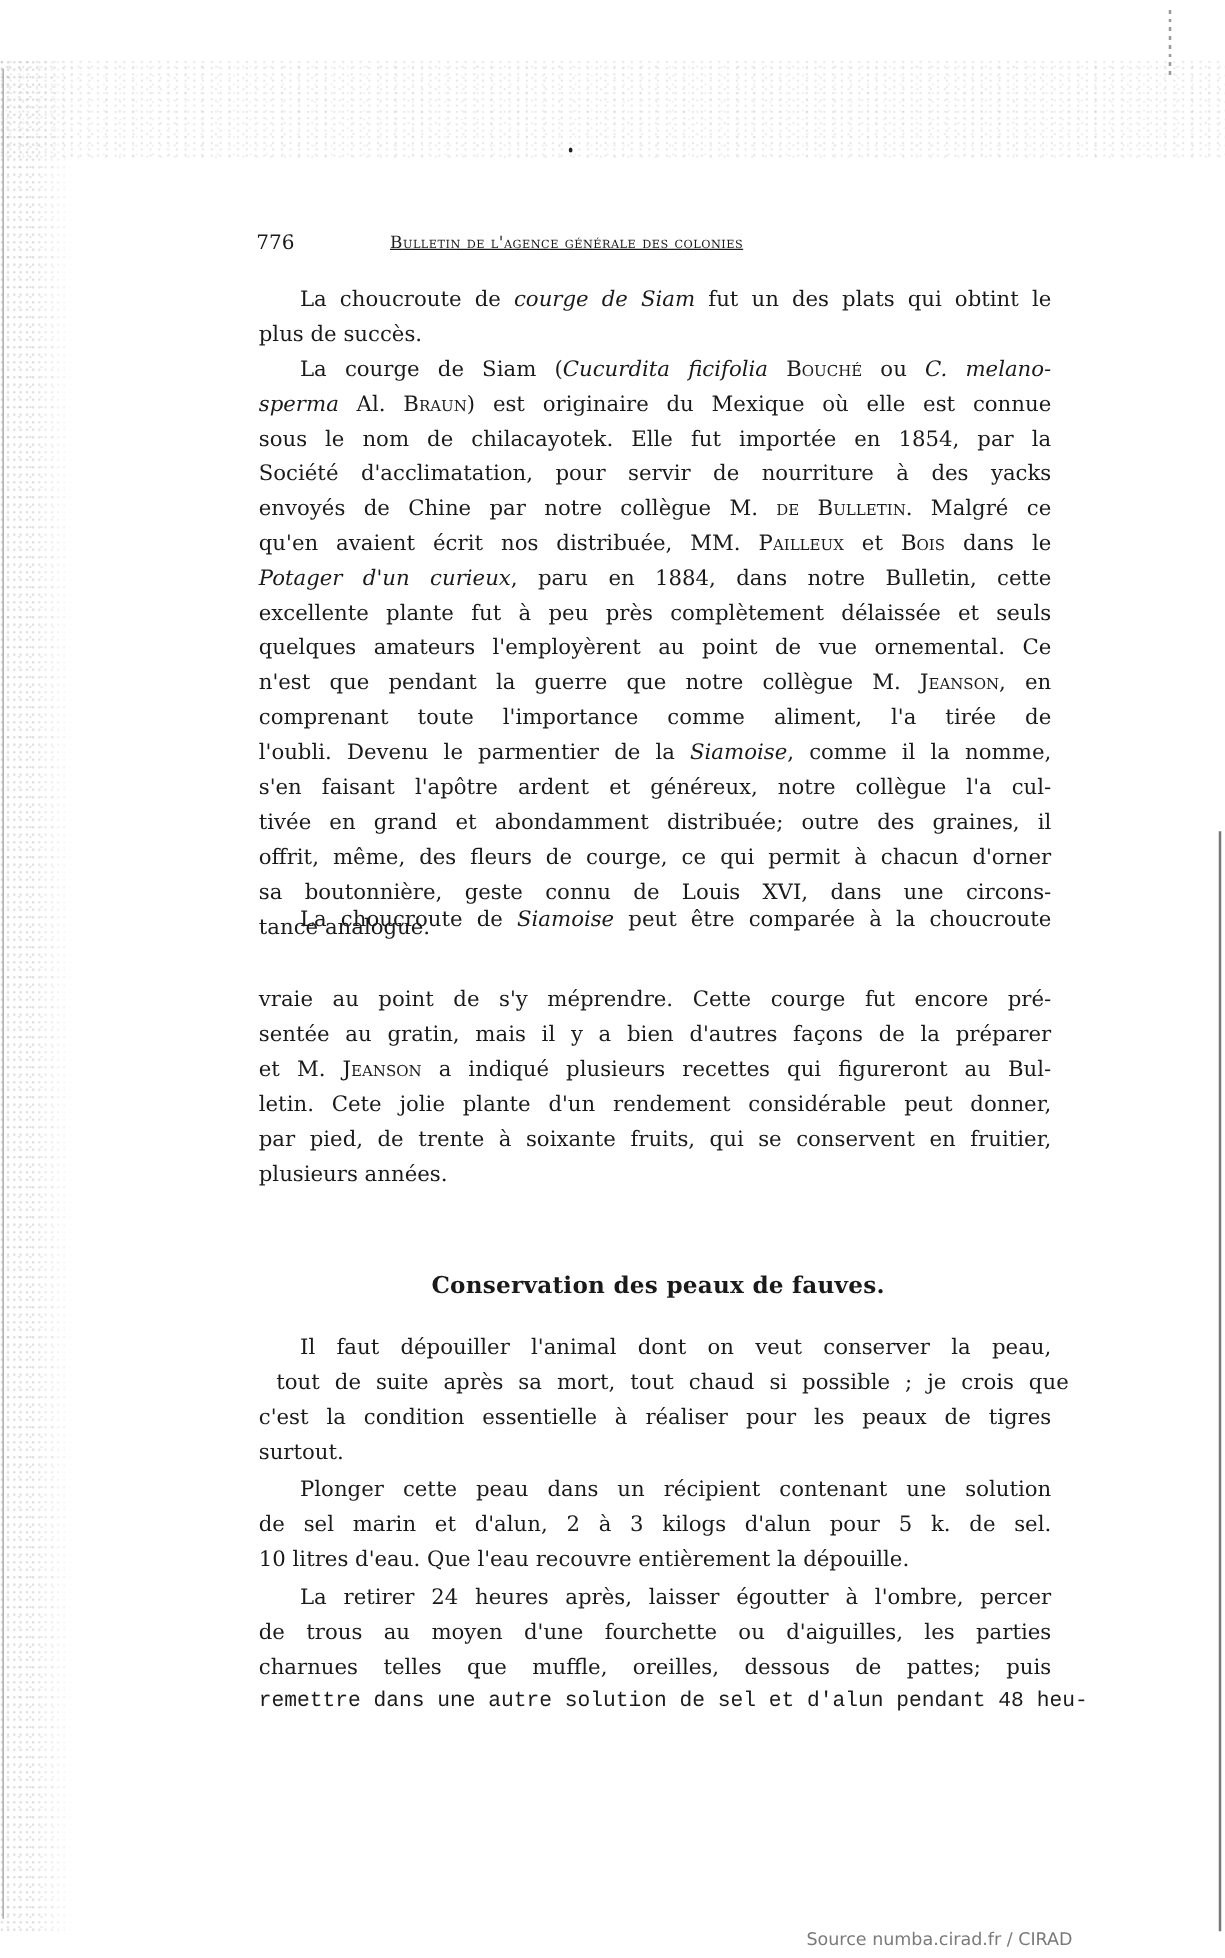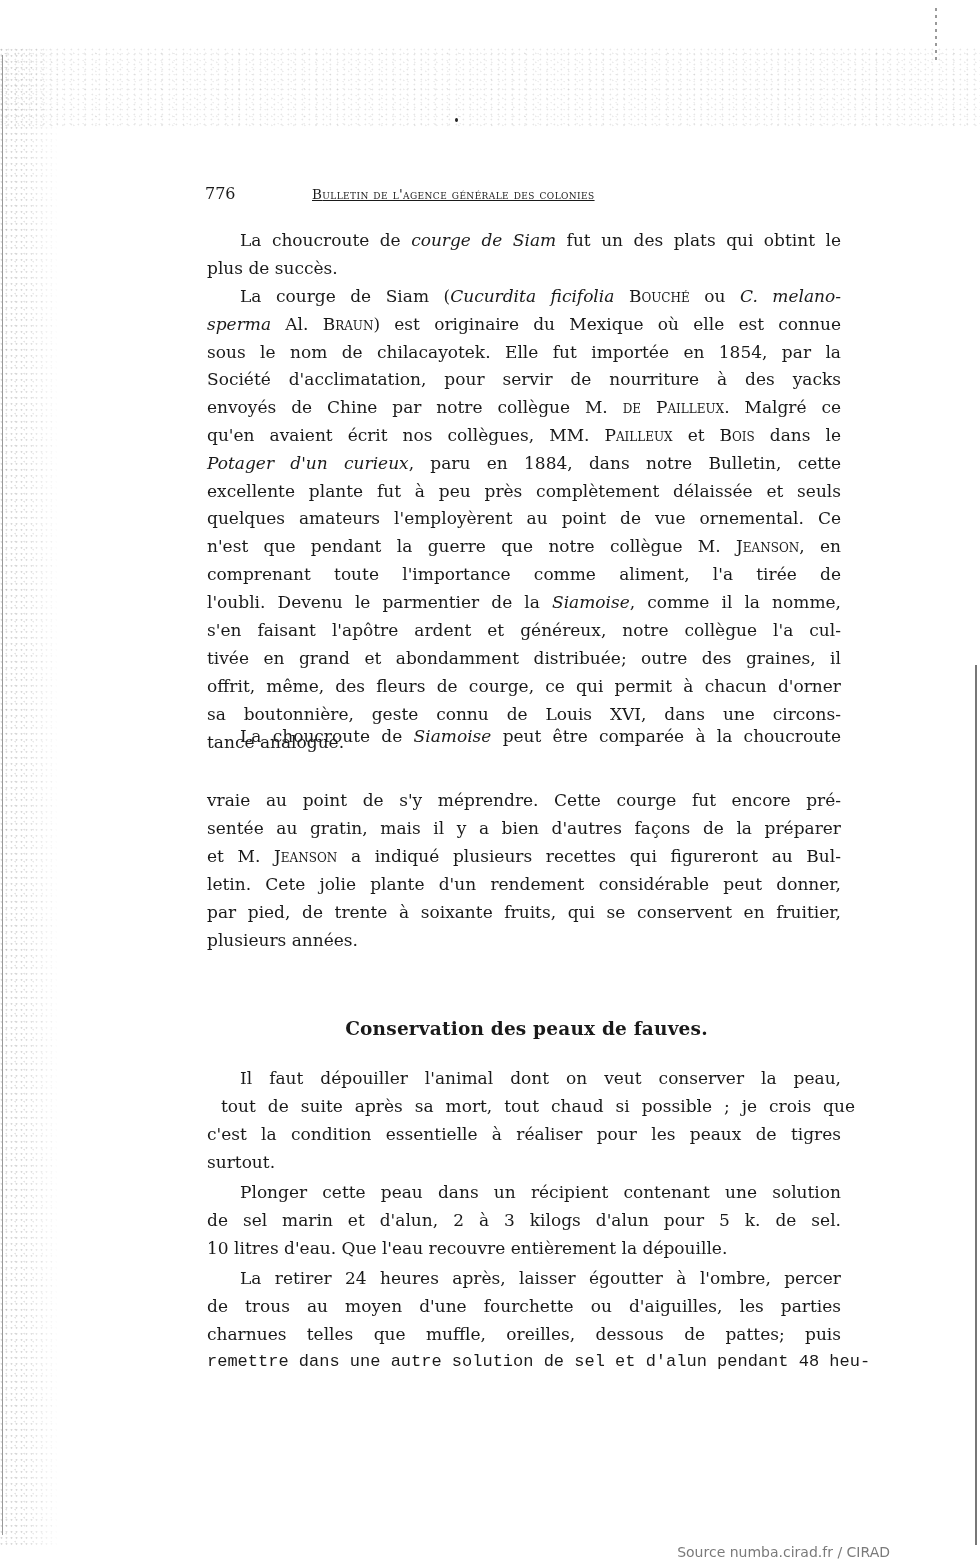--- a/index.html
+++ b/index.html
@@ -62,21 +62,20 @@
       width: 3px; height: 4px;
       background: #222;
       border-radius: 50%;
     }
 
     .page {
       position: absolute;
       left: 0; top: 0;
       width: 872px;
       height: 1566px;
-      padding-left: 32px;
     }
     .header {
       position: absolute;
       top: 184px;
       left: 205px;
       width: 640px;
       height: 24px;
     }
     .page-number {
       position: absolute;
@@ -160,22 +159,22 @@
   <div>
     <div class="line indent" style="top:228px;"><span>La choucroute de </span><i>courge de Siam</i><span> fut un des plats qui obtint le</span></div>
     <div class="line last" style="top:256px;">plus de succès.</div>
   </div>
 
   <div>
     <div class="line indent" style="top:284px;"><span>La courge de Siam (</span><i>Cucurdita ficifolia</i><span> </span><span class="sc">Bouché</span><span> ou </span><i>C. melano-</i></div>
     <div class="line" style="top:312px;"><i>sperma</i><span> Al. </span><span class="sc">Braun</span><span>) est originaire du Mexique où elle est connue</span></div>
     <div class="line" style="top:340px;">sous le nom de chilacayotek. Elle fut importée en 1854, par la</div>
     <div class="line" style="top:367px;">Société d'acclimatation, pour servir de nourriture à des yacks</div>
-    <div class="line" style="top:395px;"><span>envoyés de Chine par notre collègue M. </span><span class="sc">de Pailleux</span><span>. Malgré ce</span></div>
-    <div class="line" style="top:423px;"><span>qu'en avaient écrit nos collègues, MM. </span><span class="sc">Pailleux</span><span> et </span><span class="sc">Bois</span><span> dans le</span></div>
+    <div class="line" style="top:395px;"><span>envoyés de Chine par notre collègue M. </span><span class="sc">de Bulletin</span><span>. Malgré ce</span></div>
+    <div class="line" style="top:423px;"><span>qu'en avaient écrit nos distribuée, MM. </span><span class="sc">Pailleux</span><span> et </span><span class="sc">Bois</span><span> dans le</span></div>
     <div class="line" style="top:451px;"><i>Potager d'un curieux</i><span>, paru en 1884, dans notre Bulletin, cette</span></div>
     <div class="line" style="top:479px;">excellente plante fut à peu près complètement délaissée et seuls</div>
     <div class="line" style="top:506px;">quelques amateurs l'employèrent au point de vue ornemental. Ce</div>
     <div class="line" style="top:534px;"><span>n'est que pendant la guerre que notre collègue M. </span><span class="sc">Jeanson</span><span>, en</span></div>
     <div class="line" style="top:562px;">comprenant toute l'importance comme aliment, l'a tirée de</div>
     <div class="line" style="top:590px;"><span>l'oubli. Devenu le parmentier de la </span><i>Siamoise</i><span>, comme il la nomme,</span></div>
     <div class="line" style="top:618px;">s'en faisant l'apôtre ardent et généreux, notre collègue l'a cul-</div>
     <div class="line" style="top:646px;">tivée en grand et abondamment distribuée; outre des graines, il</div>
     <div class="line" style="top:674px;">offrit, même, des fleurs de courge, ce qui permit à chacun d'orner</div>
     <div class="line" style="top:702px;">sa boutonnière, geste connu de Louis XVI, dans une circons-</div>

